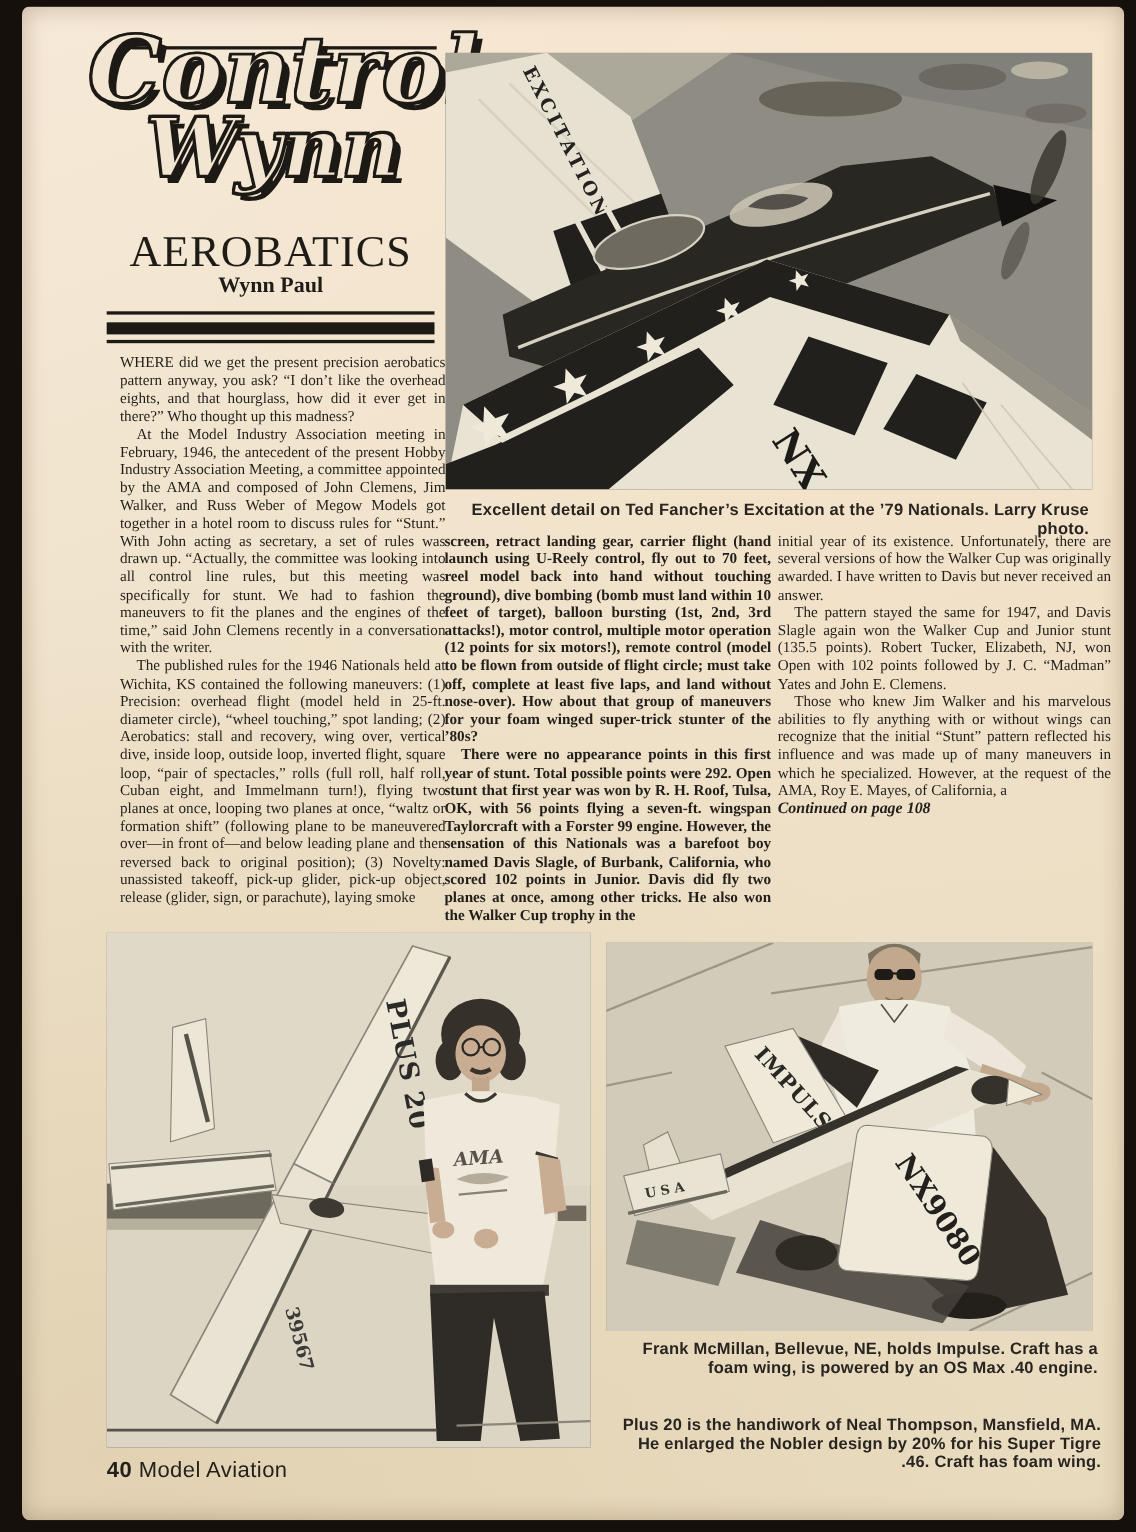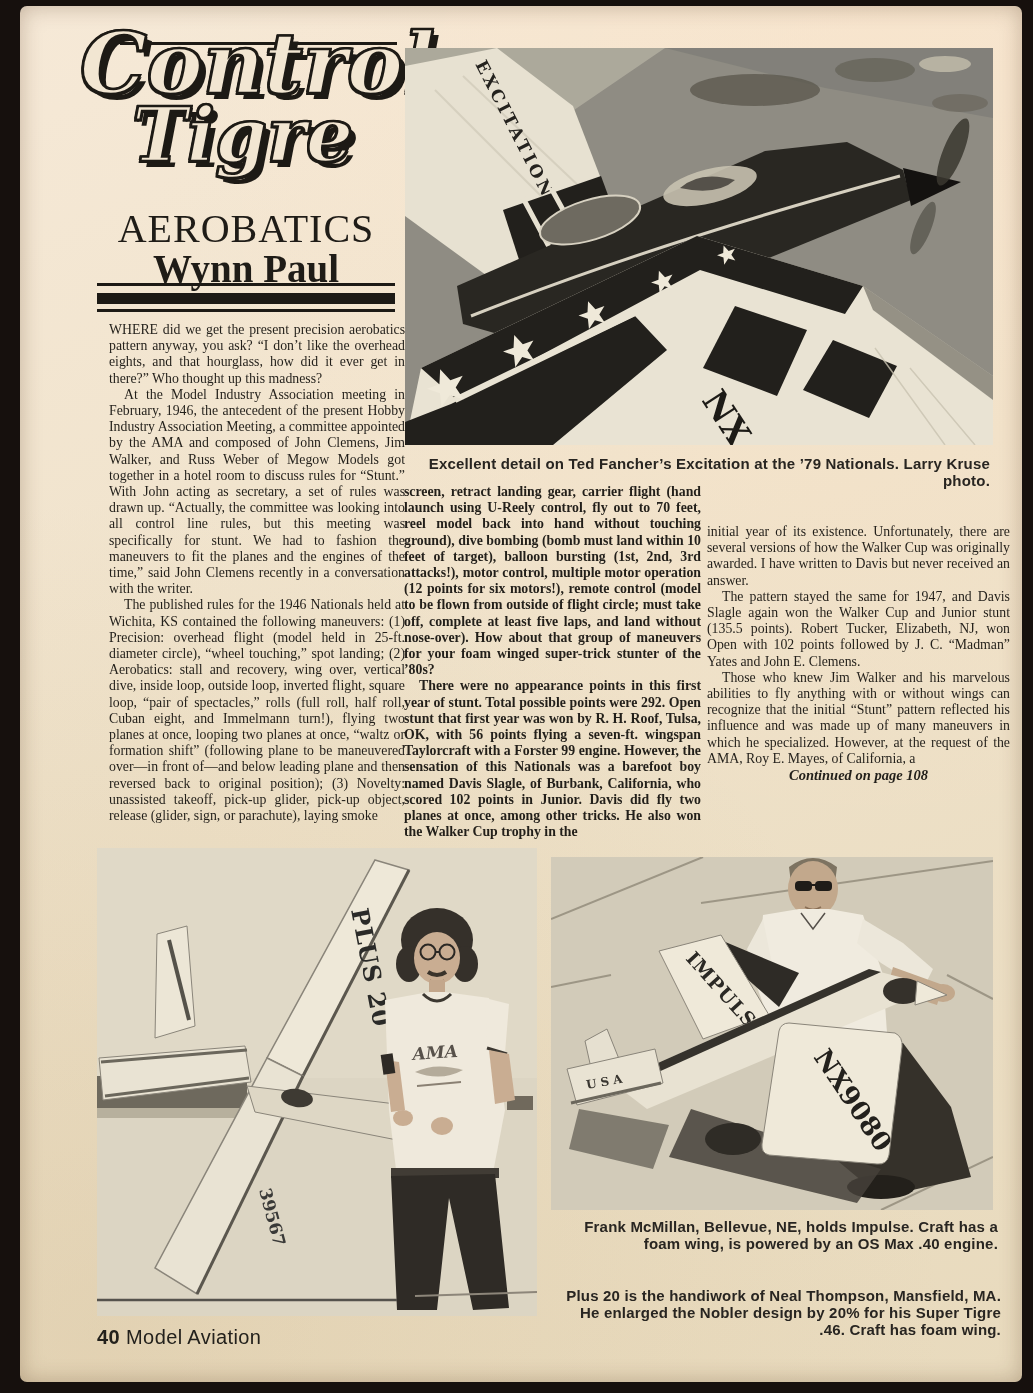--- a/index.html
+++ b/index.html
@@ -30,34 +30,34 @@
     -webkit-text-stroke:2.5px #1d1a15;
     text-shadow:6px 6px 0 #1d1a15,
       -1.5px -1.5px 0 #1d1a15,1.5px -1.5px 0 #1d1a15,
       -1.5px 1.5px 0 #1d1a15,1.5px 1.5px 0 #1d1a15;
   }
   .script1{left:60px;top:16px;font-size:84px;}
   .script2{left:112px;top:92px;font-size:74px;}
   .mast-sub{left:77px;top:202px;width:298px;text-align:center;
     font-weight:normal;font-size:40px;letter-spacing:1px;color:#1f1c17;line-height:1.05;}
   .mast-author{left:77px;top:243px;width:298px;text-align:center;
-    font-weight:bold;font-size:39px;color:#1f1c17;line-height:1.05;}
+    font-weight:bold;font-size:20px;color:#1f1c17;line-height:1.05;}
   .rule{left:77px;width:298px;background:#1d1a15;}
   .rule.t1{top:277px;height:3px;}
   .rule.thick{top:287px;height:11px;}
   .rule.t2{top:303px;height:3px;}
 
   
   .col{font-size:13.8px;line-height:16.2px;color:#221f1a;text-align:justify;}
   .col p{margin:0;}
   .col p.ind{text-indent:15px;}
   .col1{left:89px;top:316px;width:296px;}
   .col2{left:384px;top:478px;width:297px;font-weight:bold;}
-  .col3{left:687px;top:478px;width:303px;margin-top:40px;}
-  .continued{margin:0;text-align:center;font-style:italic;font-weight:bold;font-size:14.5px;}
+  .col3{left:687px;top:478px;width:303px;}
+  .continued{margin:0;text-align:left;font-style:italic;font-weight:bold;font-size:14.5px;}
 
   
   .photo{overflow:hidden;background:#9a968c;}
   .photo svg{display:block;}
   .ph-top{left:385px;top:42px;width:588px;height:397px;}
   .ph-bl{left:77px;top:842px;width:440px;height:468px;}
   .ph-br{left:531px;top:851px;width:442px;height:353px;}
 
   
   .caption{
@@ -74,21 +74,21 @@
   .footer .pn{font-weight:bold;margin-right:6px;}
   svg text{font-family:"DejaVu Serif", serif;}
 </style>
 </head>
 <body>
 
 <div class="page">
 
   <div class="abs mast-rule-top"></div>
   <div class="abs script script1">Control</div>
-  <div class="abs script script2">Tigre</div>
+  <div class="abs script script2">Wynn</div>
   <div class="abs mast-sub">AEROBATICS</div>
   <div class="abs mast-author">Wynn Paul</div>
   <div class="abs rule t1"></div>
   <div class="abs rule thick"></div>
   <div class="abs rule t2"></div>
 
   <div class="abs photo ph-top">
     <svg width="588" height="397" viewBox="0 0 588 397">
       <rect width="588" height="397" fill="#8f8c83"></rect>
       <polygon points="0,0 260,0 150,75 0,115" fill="#b2aea0" opacity="0.85"></polygon>

